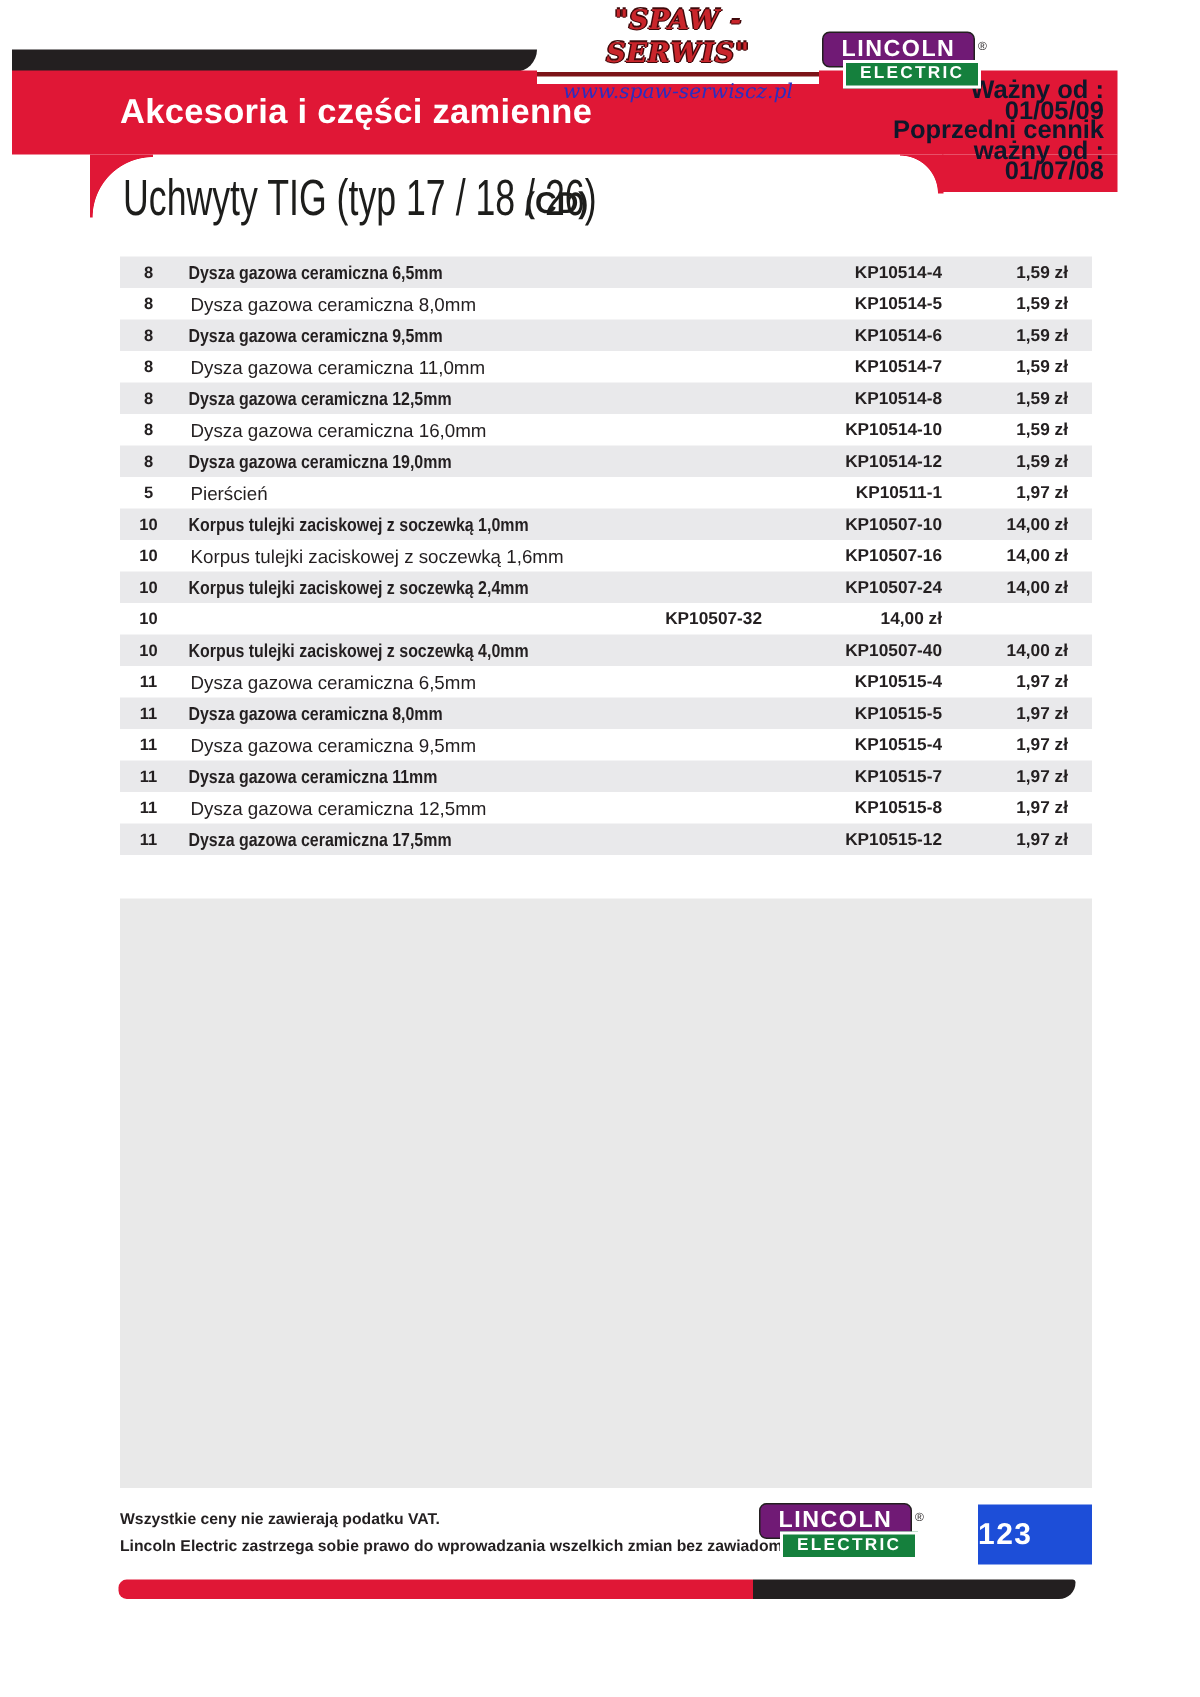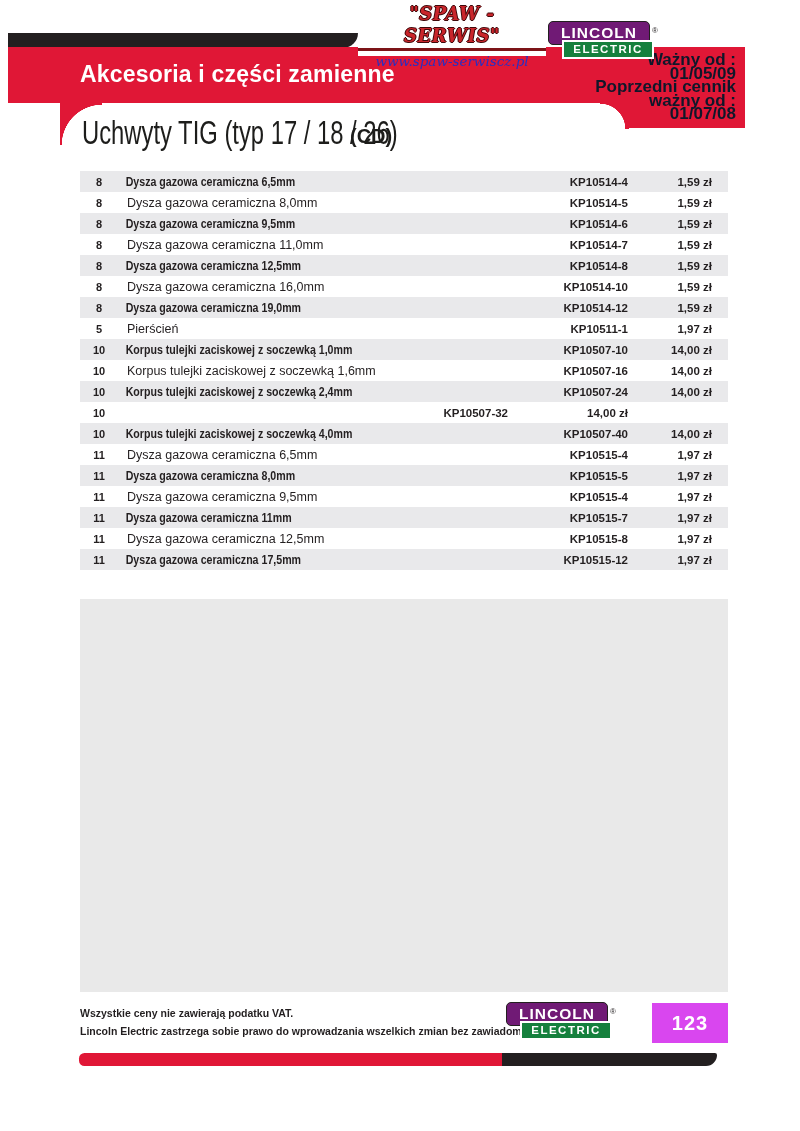--- a/index.html
+++ b/index.html
@@ -58,22 +58,22 @@
   .cell-desc{padding-left:9px;font-size:12.5px;white-space:nowrap;}
   .t-row.gray .cell-desc{font-weight:bold;transform:scaleX(0.85);transform-origin:0 50%;}
   .cell-part{text-align:right;font-weight:bold;font-size:11.5px;}
   .cell-price{text-align:right;font-weight:bold;font-size:11.5px;}
 
   
   .placeholder-block{left:80px;top:599px;width:648px;height:393px;background:#e9e9e9;}
 
   
   .notes{left:80px;top:1004px;font-size:10.5px;font-weight:bold;line-height:18px;color:#231f20;}
-  .page-badge{left:652px;top:1003px;width:76px;height:40px;background:#d946ef;color:#fff;
-    font-size:20px;font-weight:bold;line-height:40px;text-align:center;letter-spacing:1px;}
+  .page-badge{left:652px;top:1003px;width:76px;height:40px;background:#1d4ed8;color:#fff;
+    font-size:20px;font-weight:bold;line-height:40px;letter-spacing:1px;}
   .bottom-bar{left:79px;top:1053px;width:638px;height:13px;
     background:linear-gradient(90deg,#e01736 0 66.3%,#231f20 66.3%);
     border-radius:8px 3px 16px 8px;}
 </style>
 </head>
 <body>
 
 <div class="abs black-top-bar"></div>
 <div class="abs red-banner"></div>
 <div class="abs swoosh-left"></div>

